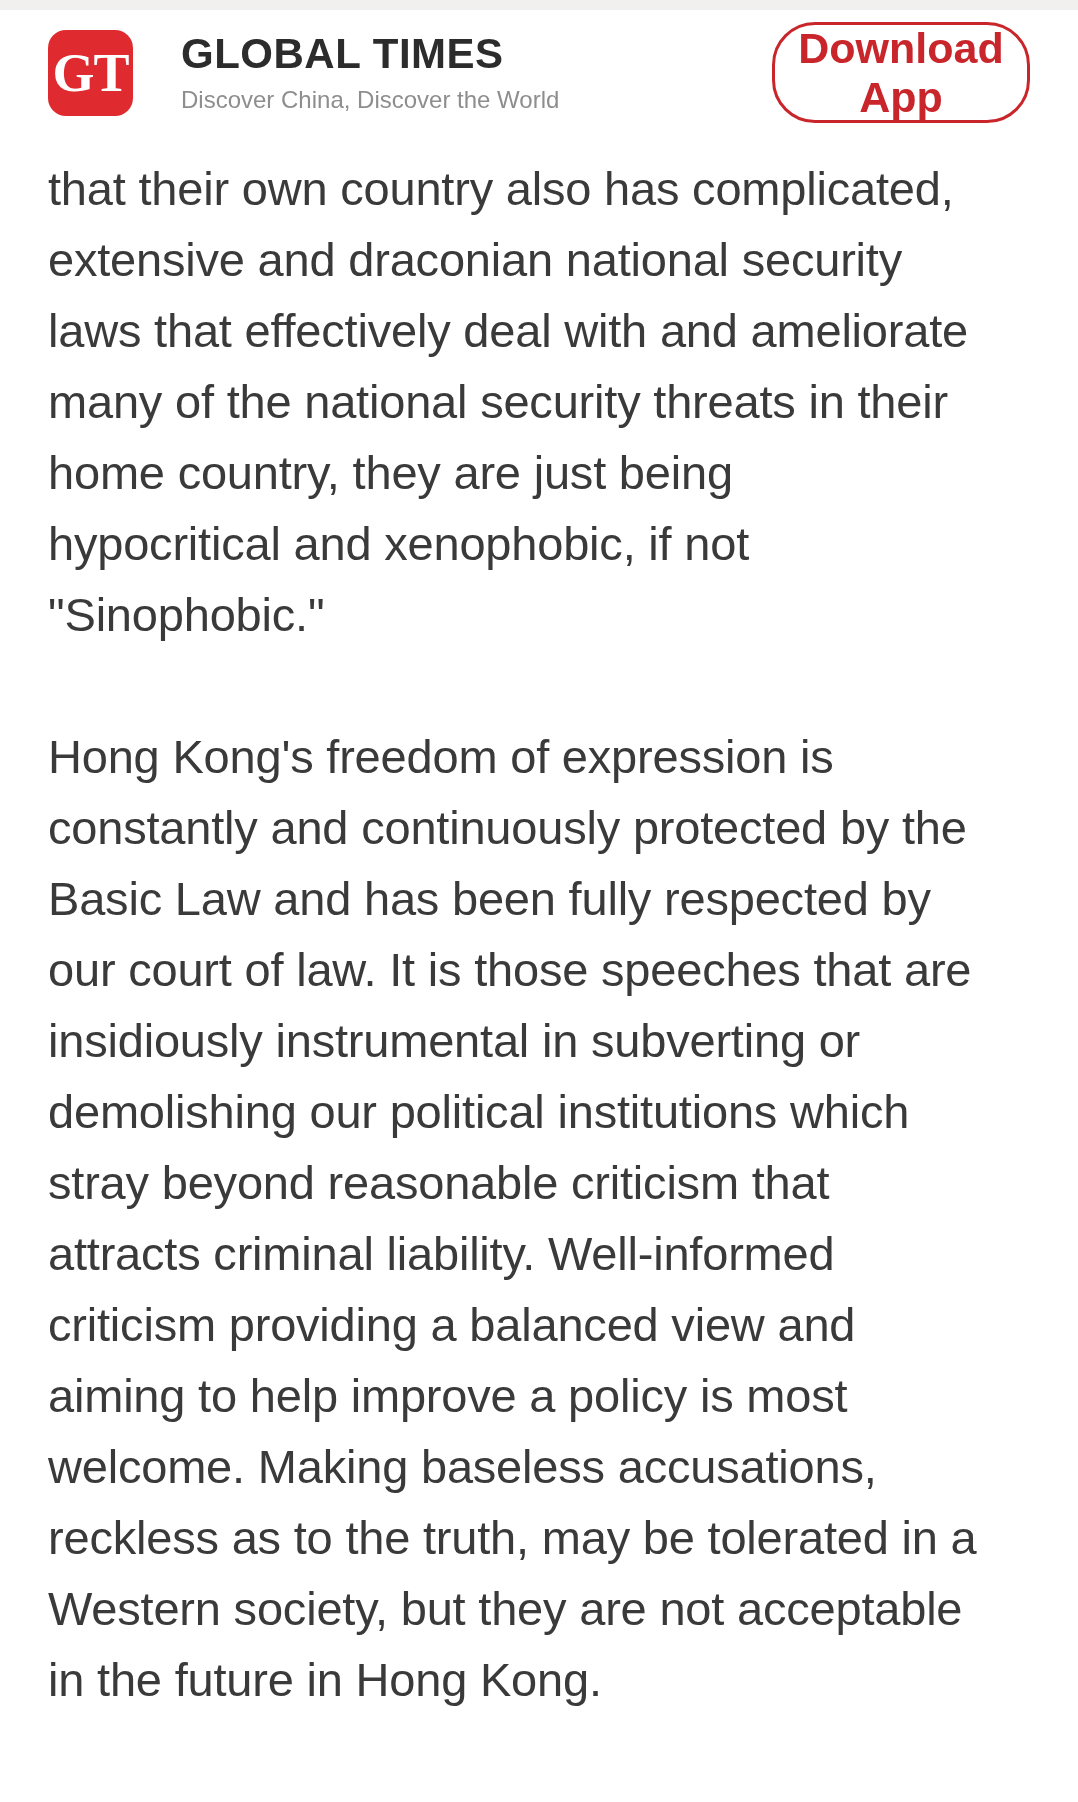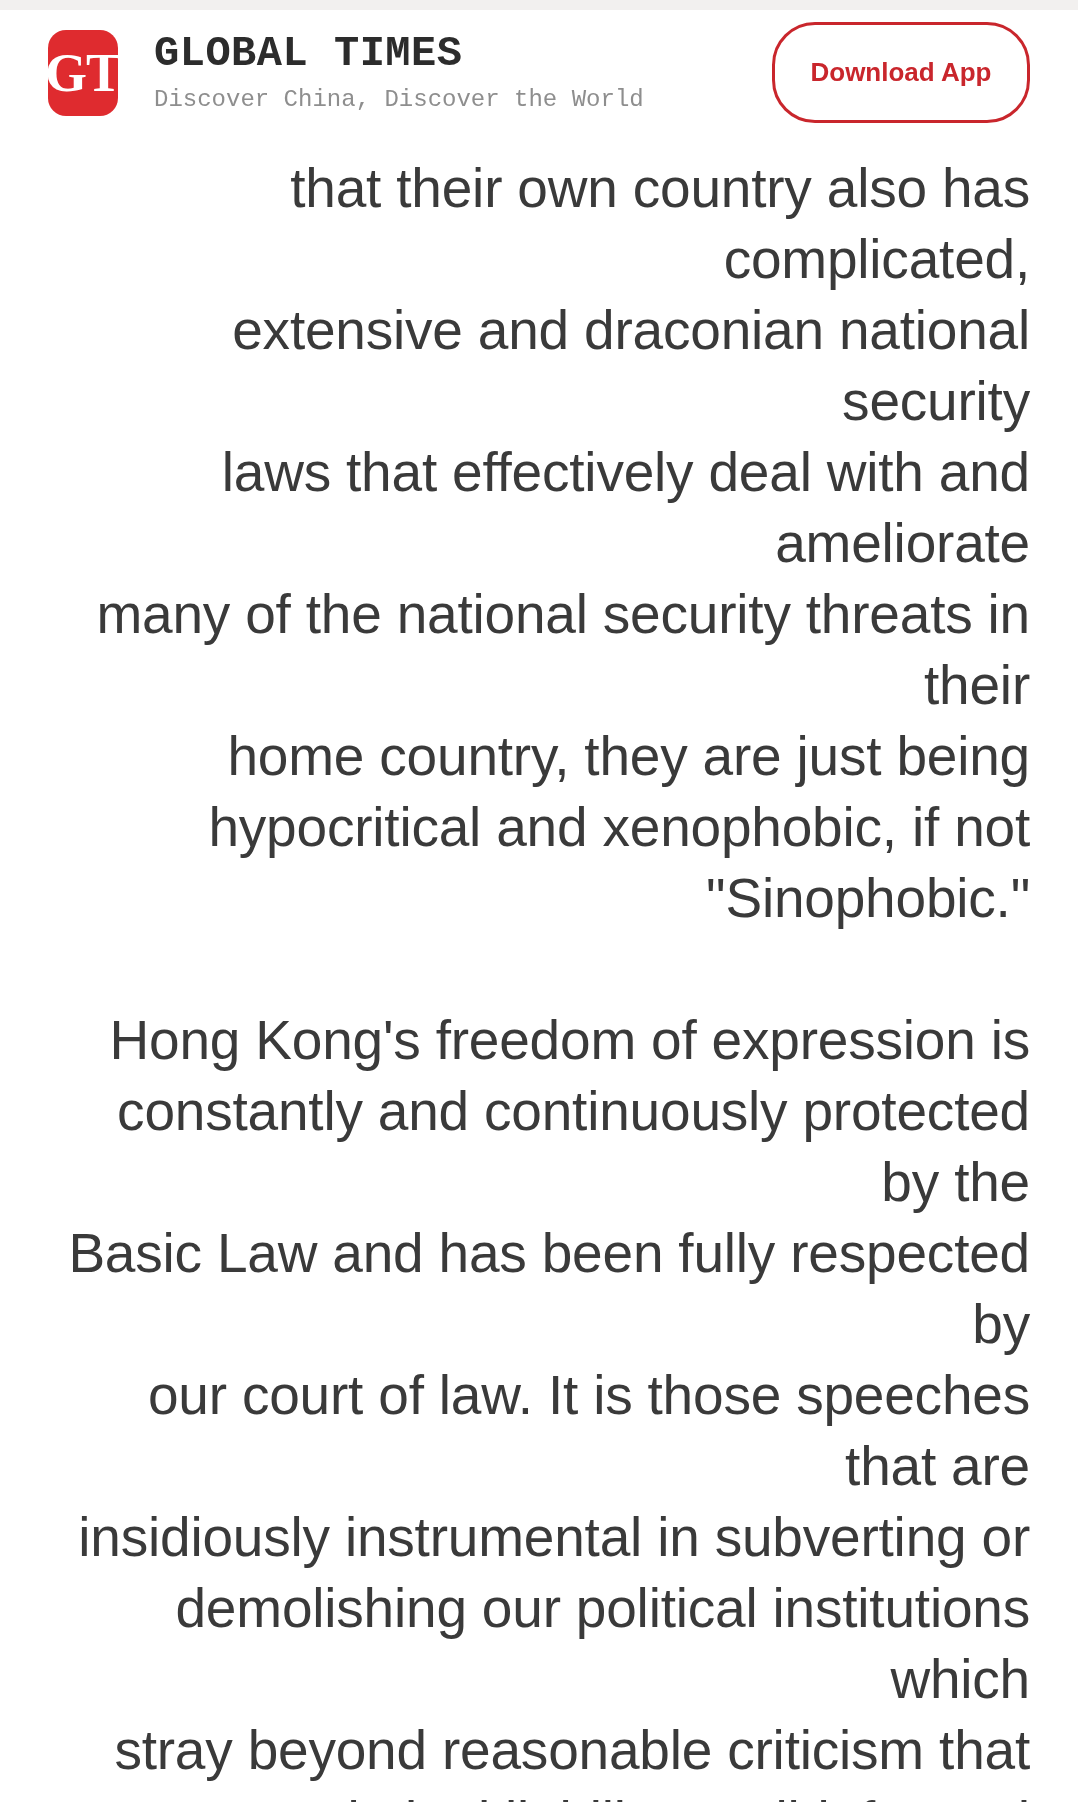--- a/index.html
+++ b/index.html
@@ -18,39 +18,38 @@
   .top-strip {
     height: 10px;
     background: #f2f0ef;
   }
   .header {
     display: flex;
     align-items: center;
     padding: 12px 48px 0 48px;
   }
   .logo {
-    width: 70px;
+    width: 85px;
     height: 86px;
     background: var(--brand_red, #df2b2f);
     border-radius: 18px;
     color: #ffffff;
     font-family: "Liberation Serif", serif;
     font-weight: 700;
     font-size: 54px;
     display: flex;
     align-items: center;
     justify-content: center;
     flex: 0 0 auto;
     letter-spacing: -1px;
   }
   .brand {
-    margin-left: 36px;
+    margin-left: 48px;
     flex: 1 1 auto;
     min-width: 0;
-    font-family: Liberation Mono, monospace;
   }
   .brand-title {
     font-size: 42px;
     font-weight: 700;
     color: var(--title_dark, #2c2c2c);
     letter-spacing: 0.5px;
     line-height: 1.1;
   }
   .brand-subtitle {
     margin-top: 10px;
@@ -62,38 +61,37 @@
     flex: 0 0 auto;
     width: 258px;
     height: 101px;
     box-sizing: border-box;
     background: #ffffff;
     border: 3px solid var(--button_red, #c9262c);
     border-radius: 43px;
     color: var(--button_red, #c9262c);
     font-family: "Liberation Sans", sans-serif;
     font-weight: 700;
-    font-size: 26px;
+    font-size: 43px;
     display: flex;
     align-items: center;
     justify-content: center;
     cursor: pointer;
     padding: 0;
   }
   .article {
     padding: 30px 48px 0 48px;
   }
   .article p {
     margin: 0 0 71px 0;
-    font-size: 55px;
+    font-size: 47px;
     line-height: 71px;
     color: var(--body_text, #3a3a3a);
     white-space: pre-line;
     letter-spacing: -0.2px;
-    text-align: right;
   }
 </style>
 </head>
 <body>
 
 <div class="page">
   <div class="top-strip"></div>
 
   <div class="header">
     <div class="logo">

